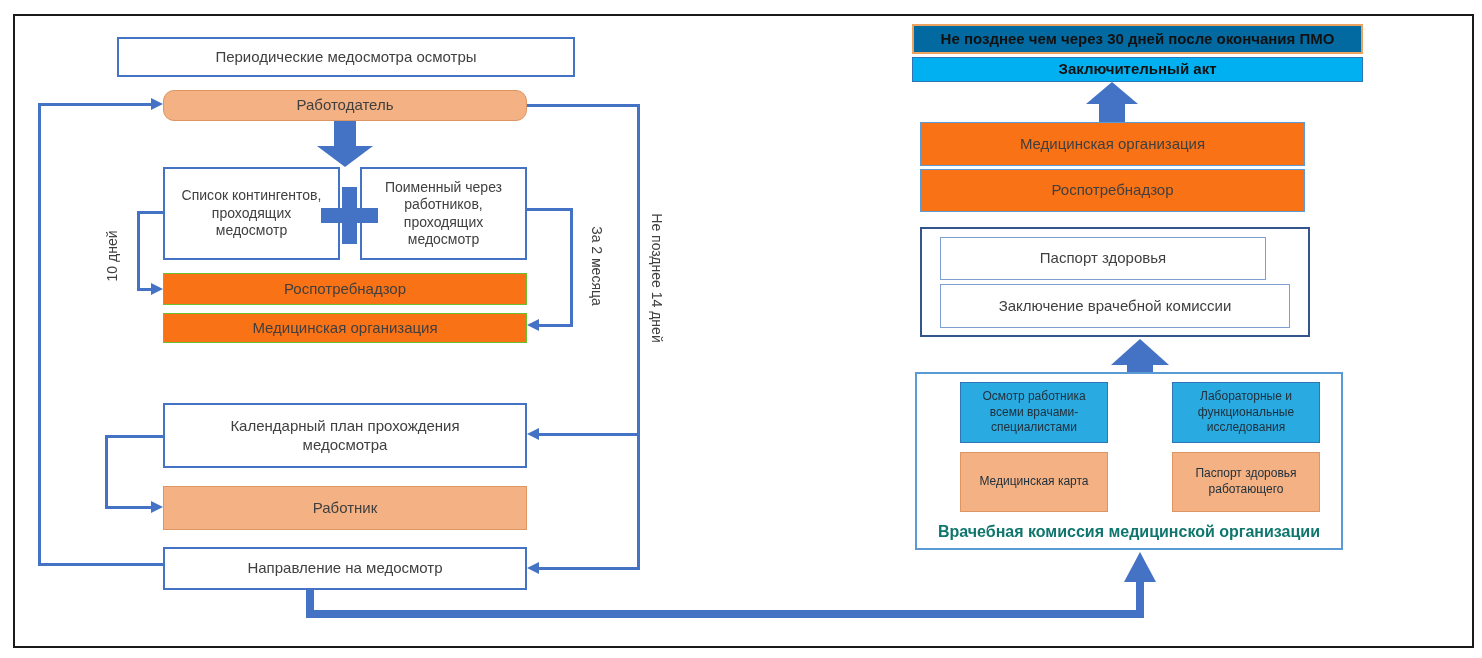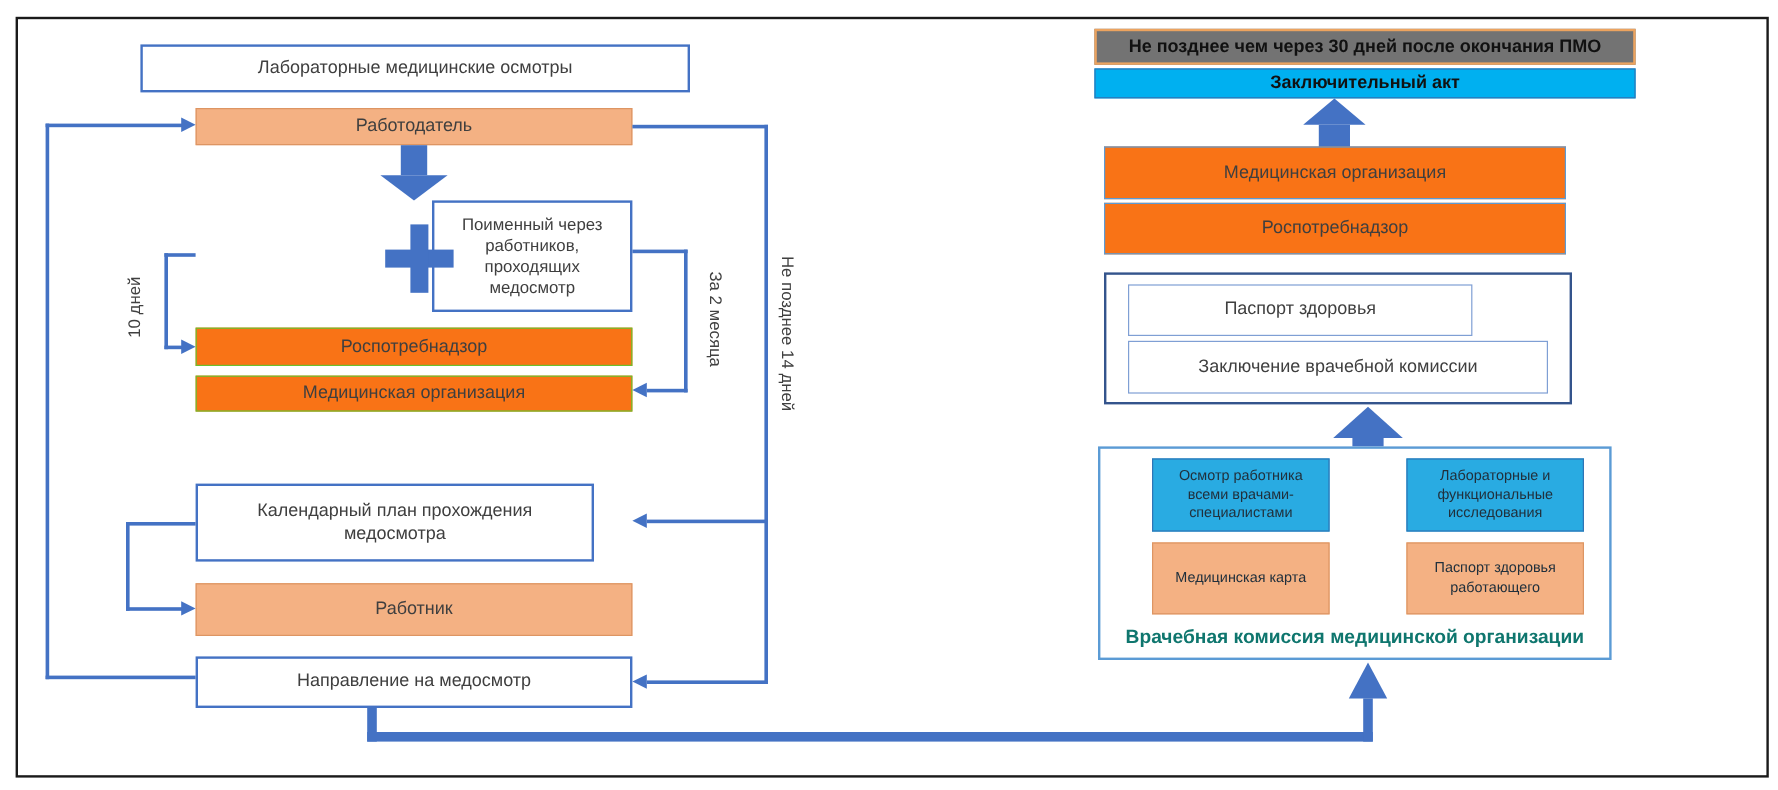--- a/index.html
+++ b/index.html
@@ -29,47 +29,50 @@
 
   .small-text { font-size:12px; line-height:1.3; color:#21303c; padding:4px 6px; }
 </style>
 </head>
 <body>
 
 <div class="canvas">
   <div class="frame"></div>
 
   <div class="box white-box" style="left:117px; top:37px; width:458px; height:40px;">
-    <span>Лабораторные медицинские осмотры</span>
+    <span>Периодические медосмотра осмотры</span>
   </div>
 
-  <div class="box orange-box" style="left:163px; top:90px; width:364px; height:31px;">
+  <div class="box orange-box" style="left:163px; top:90px; width:364px; height:31px;border-radius:11px;">
     <span>Работодатель</span>
   </div>
 
   <div class="line" style="left:334px; top:121px; width:22px; height:25px;"></div>
   <div class="tri-down" style="left:317px; top:146px; border-left:28px solid transparent; border-right:28px solid transparent; border-top:21px solid #4472c4;"></div>
 
+  <div class="box white-box" style="left:163px; top:167px; width:177px; height:93px; font-size:14px; padding:0 14px;">
+    <span>Список контингентов, проходящих медосмотр</span>
+  </div>
 
   <div class="box white-box" style="left:360px; top:167px; width:167px; height:93px; font-size:14px; padding:0 10px;">
     <span>Поименный через работников, проходящих медосмотр</span>
   </div>
 
   <div class="line" style="left:321px; top:208px; width:57px; height:15px;"></div>
   <div class="line" style="left:342px; top:187px; width:15px; height:57px;"></div>
 
   <div class="box green-box" style="left:163px; top:273px; width:364px; height:32px;">
     <span>Роспотребнадзор</span>
   </div>
 
   <div class="box green-box" style="left:163px; top:313px; width:364px; height:30px;">
     <span>Медицинская организация</span>
   </div>
 
-  <div class="box white-box" style="left:163px; top:403px; width:332px; height:65px; padding:0 30px;">
+  <div class="box white-box" style="left:163px; top:403px; width:364px; height:65px; padding:0 30px;">
     <span>Календарный план прохождения медосмотра</span>
   </div>
 
   <div class="box orange-box" style="left:163px; top:486px; width:364px; height:44px;">
     <span>Работник</span>
   </div>
 
   <div class="box white-box" style="left:163px; top:547px; width:364px; height:43px;">
     <span>Направление на медосмотр</span>
   </div>
@@ -103,41 +106,41 @@
   <div class="line" style="left:539px; top:433px; width:101px; height:3px;"></div>
   <div class="arrow-left" style="left:527px; top:428px;"></div>
   <div class="line" style="left:539px; top:567px; width:101px; height:3px;"></div>
   <div class="arrow-left" style="left:527px; top:562px;"></div>
 
   <div class="line" style="left:306px; top:590px; width:8px; height:28px;"></div>
   <div class="line" style="left:306px; top:610px; width:838px; height:8px;"></div>
   <div class="line" style="left:1136px; top:582px; width:8px; height:36px;"></div>
   <div class="tri-up" style="left:1124px; top:552px; border-left:16px solid transparent; border-right:16px solid transparent; border-bottom:30px solid #4472c4;"></div>
 
-  <div class="box" style="left:912px; top:24px; width:451px; height:30px; background:#737373; border:2px solid #eca35f;">
+  <div class="box" style="left:912px; top:24px; width:451px; height:30px; background:#0369a1; border:2px solid #eca35f;">
     <span class="bold">Не позднее чем через 30 дней после окончания ПМО</span>
   </div>
 
   <div class="box cyan-box" style="left:912px; top:57px; width:451px; height:25px;">
     <span class="bold">Заключительный акт</span>
   </div>
 
   <div class="tri-up" style="left:1086px; top:82px; border-left:26px solid transparent; border-right:26px solid transparent; border-bottom:22px solid #4472c4;"></div>
   <div class="line" style="left:1099px; top:104px; width:26px; height:19px;"></div>
 
   <div class="box green-box" style="left:920px; top:122px; width:385px; height:44px; border-color:#5b9bd5;">
     <span>Медицинская организация</span>
   </div>
 
   <div class="box green-box" style="left:920px; top:169px; width:385px; height:43px; border-color:#5b9bd5;">
     <span>Роспотребнадзор</span>
   </div>
 
   <div class="box" style="left:920px; top:227px; width:390px; height:110px; background:#fff; border:2px solid #34548c;"></div>
-  <div class="box white-box thin-blue" style="left:940px; top:237px; width:287px; height:43px; border-width:1px;">
+  <div class="box white-box thin-blue" style="left:940px; top:237px; width:326px; height:43px; border-width:1px;">
     <span>Паспорт здоровья</span>
   </div>
   <div class="box white-box thin-blue" style="left:940px; top:284px; width:350px; height:44px; border-width:1px;">
     <span>Заключение врачебной комиссии</span>
   </div>
 
   <div class="line" style="left:1127px; top:360px; width:26px; height:59px;"></div>
   <div class="tri-up" style="left:1111px; top:339px; border-left:29px solid transparent; border-right:29px solid transparent; border-bottom:26px solid #4472c4;"></div>
 
   <div class="box" style="left:915px; top:372px; width:428px; height:178px; background:#fff; border:2px solid #5b9bd5;"></div>

